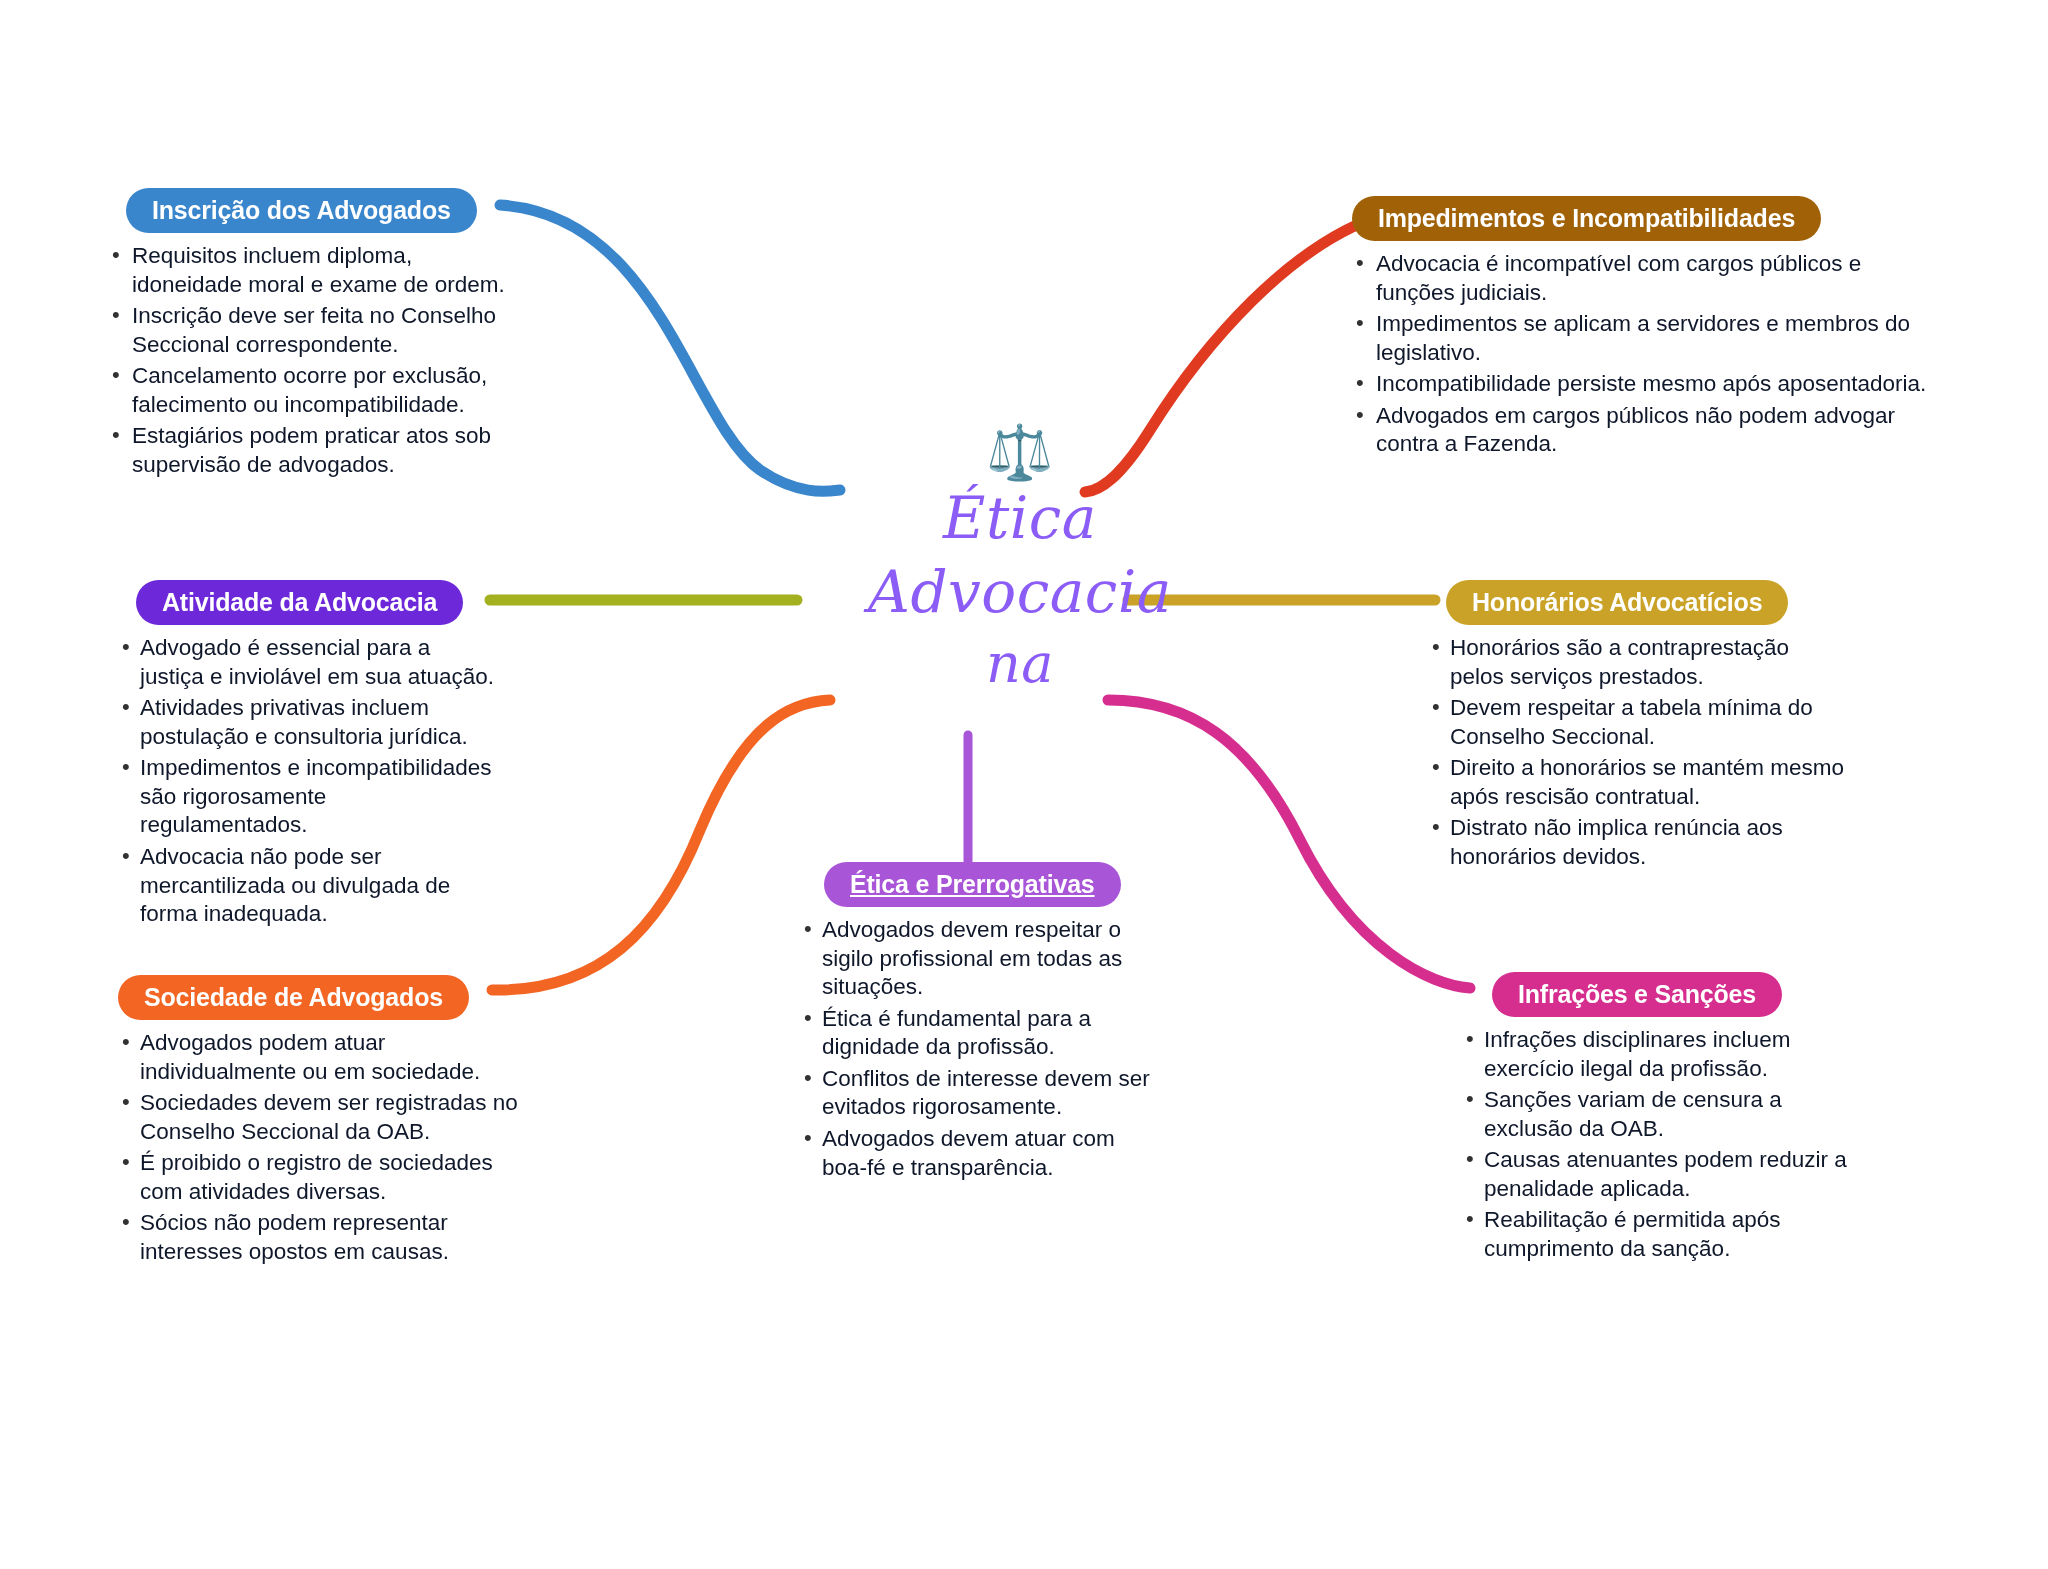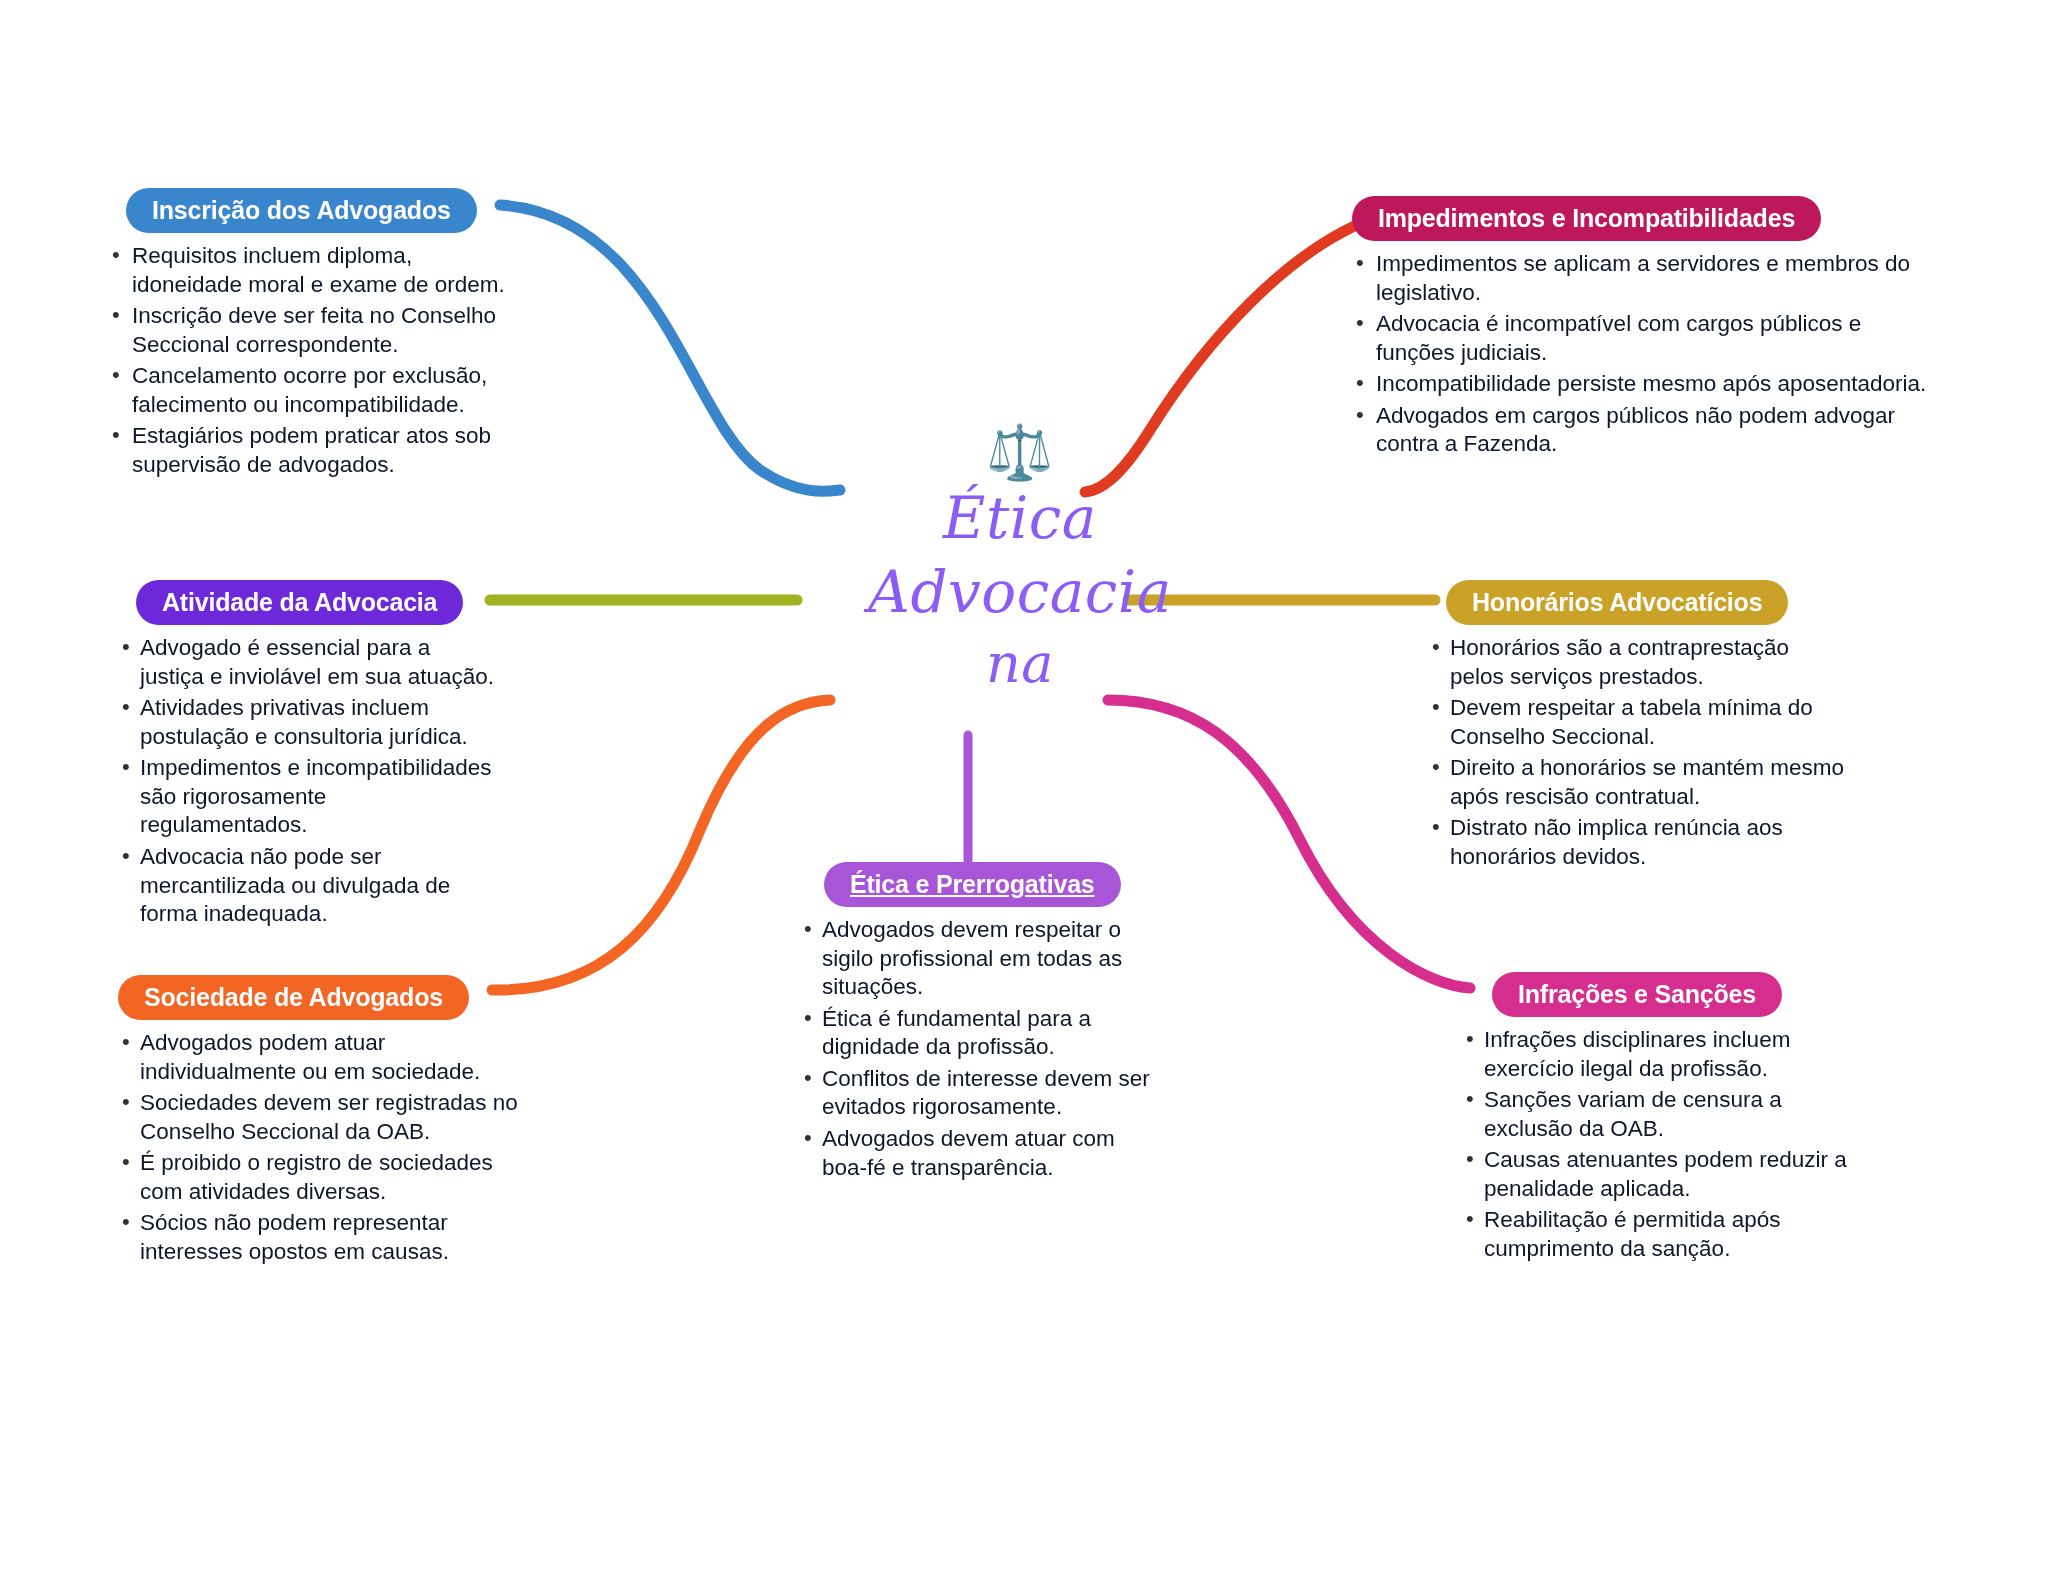--- a/index.html
+++ b/index.html
@@ -172,24 +172,24 @@
     <div class="branch-badge" style="background:#F26522;">Sociedade de Advogados</div>
     <ul class="branch-list">
       <li>Advogados podem atuar individualmente ou em sociedade.</li>
       <li>Sociedades devem ser registradas no Conselho Seccional da OAB.</li>
       <li>É proibido o registro de sociedades com atividades diversas.</li>
       <li>Sócios não podem representar interesses opostos em causas.</li>
     </ul>
   </div>
 
   <div class="branch" id="branch-impedimentos">
-    <div class="branch-badge" style="background:#be185d;">Impedimentos e Incompatibilidades</div>
-    <ul class="branch-list">
+    <div class="branch-badge" style="background:#a16207;">Impedimentos e Incompatibilidades</div>
+    <ul class="branch-list">
+      <li>Advocacia é incompatível com cargos públicos e funções judiciais.</li>
       <li>Impedimentos se aplicam a servidores e membros do legislativo.</li>
-      <li>Advocacia é incompatível com cargos públicos e funções judiciais.</li>
       <li>Incompatibilidade persiste mesmo após aposentadoria.</li>
       <li>Advogados em cargos públicos não podem advogar contra a Fazenda.</li>
     </ul>
   </div>
 
   <div class="branch" id="branch-honorarios">
     <div class="branch-badge badge-indent-1" style="background:#C9A227;">Honorários Advocatícios</div>
     <ul class="branch-list">
       <li>Honorários são a contraprestação pelos serviços prestados.</li>
       <li>Devem respeitar a tabela mínima do Conselho Seccional.</li>

